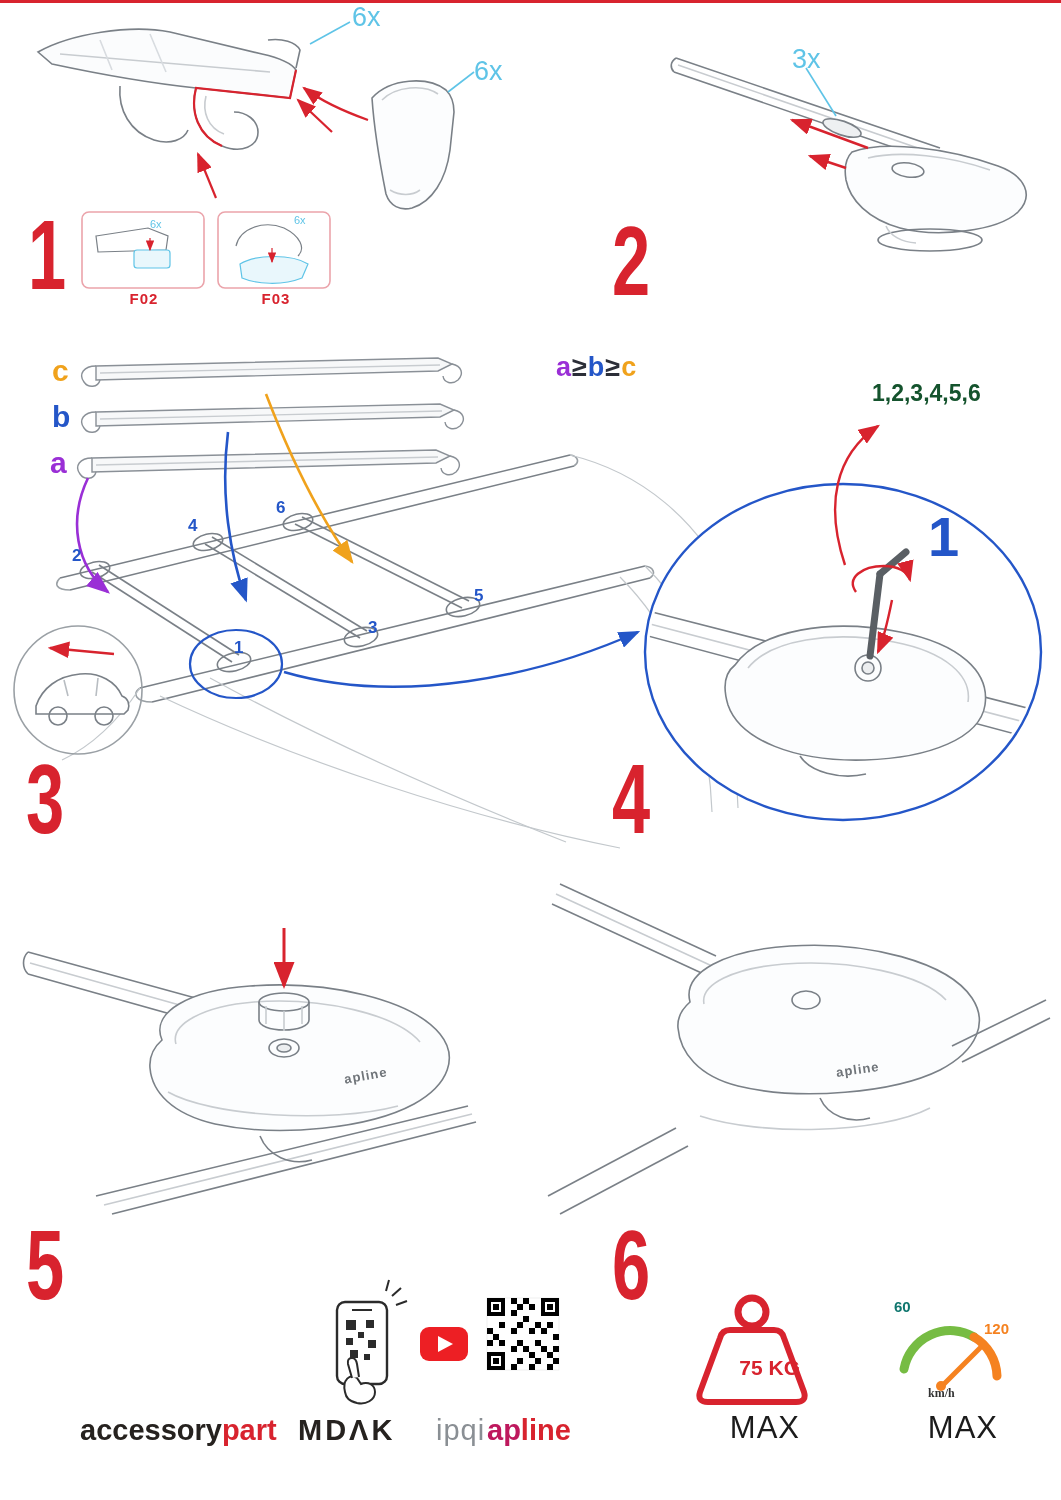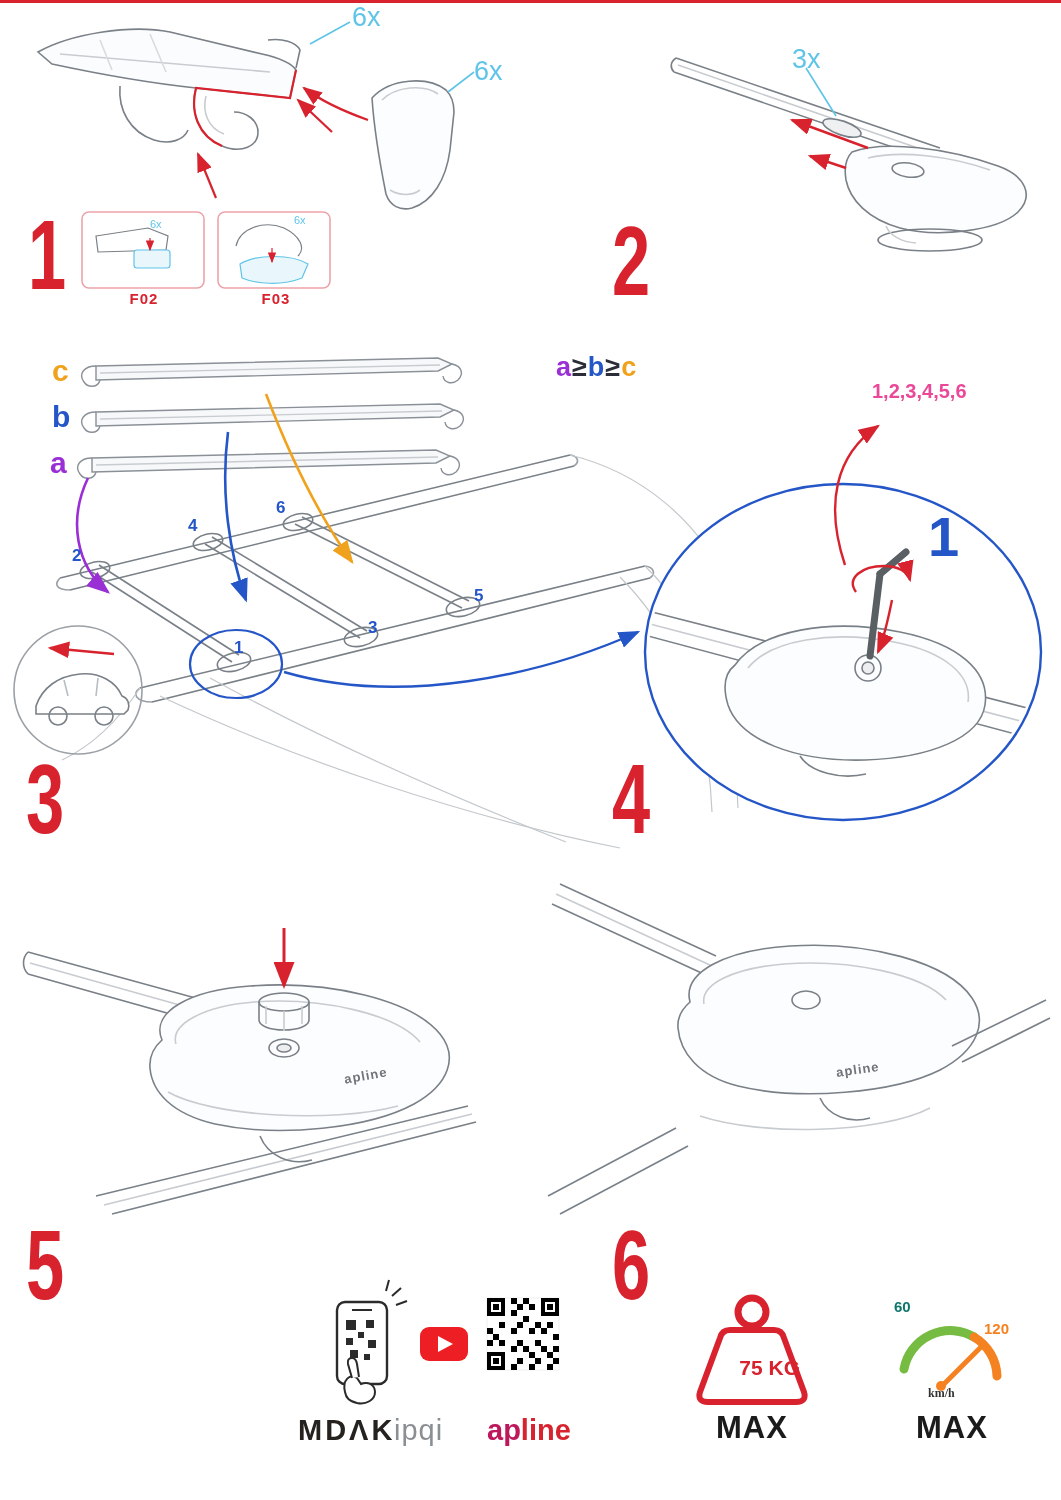--- a/index.html
+++ b/index.html
@@ -10,26 +10,26 @@
   .ov{position:absolute;white-space:nowrap;}
   .stepnum{font-weight:700;font-size:98px;line-height:.8;color:#d8232e;
            transform:scaleX(.7);transform-origin:left top;}
   .qty{font-size:27px;color:#5fc4e7;}
   .qty-sm{font-size:11px;color:#5fc4e7;}
   .flabel{font-size:15px;font-weight:700;color:#d8232e;letter-spacing:1px;text-align:center;}
   .barlabel{font-size:30px;font-weight:700;}
   .c-or{color:#f0a21c;} .c-bl{color:#2456c8;} .c-pu{color:#9a2fd6;} .c-dk{color:#2b2e38;}
   .rule{font-size:27px;font-weight:700;display:flex;gap:1px;}
   .posnum{font-size:17px;font-weight:700;color:#2456c8;}
-  .seq{font-size:20px;font-weight:700;color:#ec4899;}
+  .seq{font-size:23px;font-weight:700;color:#14532d;}
   .bigone{font-size:56px;font-weight:700;color:#2456c8;line-height:.9;}
   .footlogo{font-size:13px;font-weight:700;color:#70757a;letter-spacing:1px;}
   .parts{font-size:27px;font-weight:700;color:#2d3184;letter-spacing:1px;}
   .wkg{font-size:21px;font-weight:700;color:#d8232e;text-align:right;}
-  .max{font-size:31px;font-weight:700;color:#1b1b1b;text-align:center;letter-spacing:1px;}
+  .max{font-size:31px;font-weight:400;color:#1b1b1b;text-align:right;letter-spacing:1px;}
   .sgreen{font-size:15px;font-weight:700;color:#0f766e;}
   .sorange{font-size:15px;font-weight:700;color:#f58220;text-align:right;}
   .sunit{font-size:12px;font-weight:700;color:#333;font-family:Liberation Serif, serif;}
   .brand{font-size:29px;font-weight:700;color:#26221f;}
   .brand .red{color:#d8232e;}
   .brand .gray{color:#be185d;margin-top:32px;}
   .brand-light{font-size:29px;font-weight:500;color:#8a8f94;letter-spacing:1px;}
   .mdak{letter-spacing:3px;}
 </style>
 </head>
@@ -402,19 +402,22 @@
   <div class="ov footlogo" style="left:836px;top:1062px;transform:rotate(-8deg)">apline</div>
 
 
   <div class="ov wkg" style="left:704px;top:1356px;width:96px">75 KG</div>
   <div class="ov max" style="left:704px;top:1410px;width:96px">MAX</div>
   <div class="ov sgreen" style="left:894px;top:1298px">60</div>
   <div class="ov sorange" style="left:984px;top:1320px">120</div>
   <div class="ov sunit" style="left:928px;top:1386px">km/h</div>
   <div class="ov max" style="left:906px;top:1410px;width:92px">MAX</div>
 
+  <div class="ov brand" style="left:80px;top:1414px">
+    <span>accessory</span><span class="red">part</span>
+  </div>
   <div class="ov brand mdak" style="left:298px;top:1414px">MDΛK</div>
-  <div class="ov brand-light" style="left:394px;top:1414px">ipqi</div>
+  <div class="ov brand-light" style="left:436px;top:1414px">ipqi</div>
   <div class="ov brand" style="left:487px;top:1414px">
     <span class="gray">ap</span><span class="red">line</span>
   </div>
 
 </div>
 
 </body></html>

